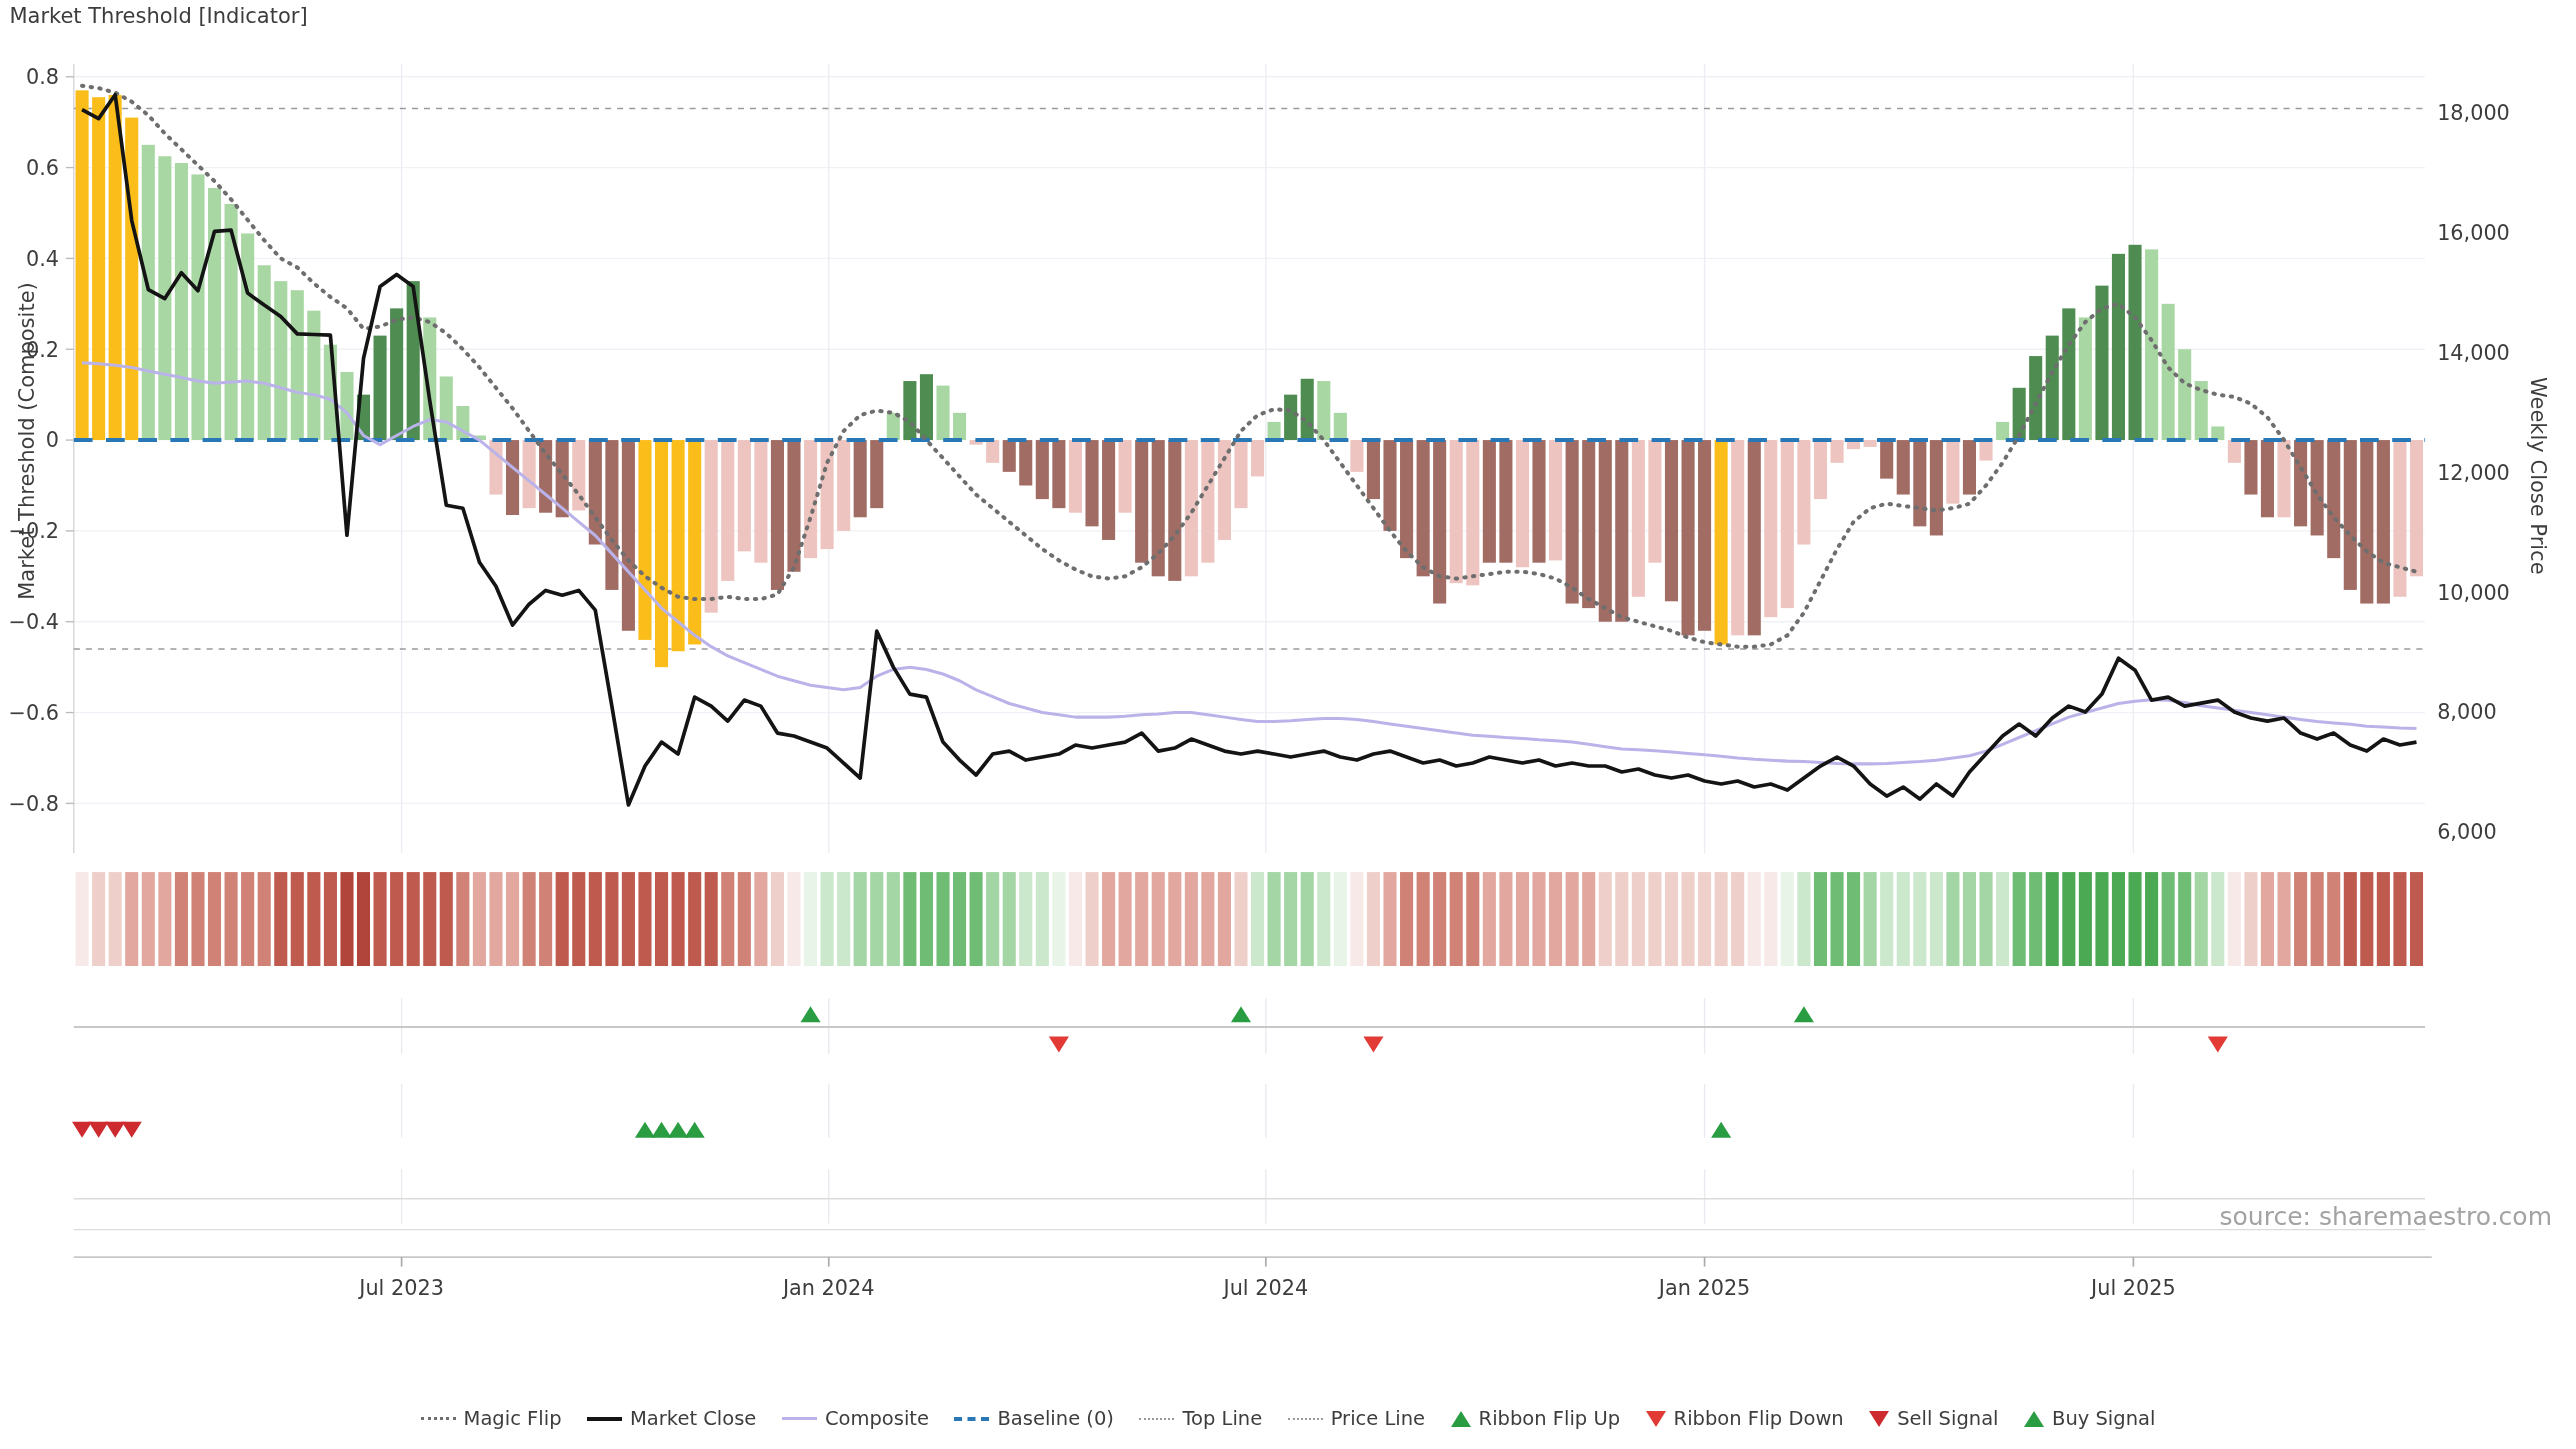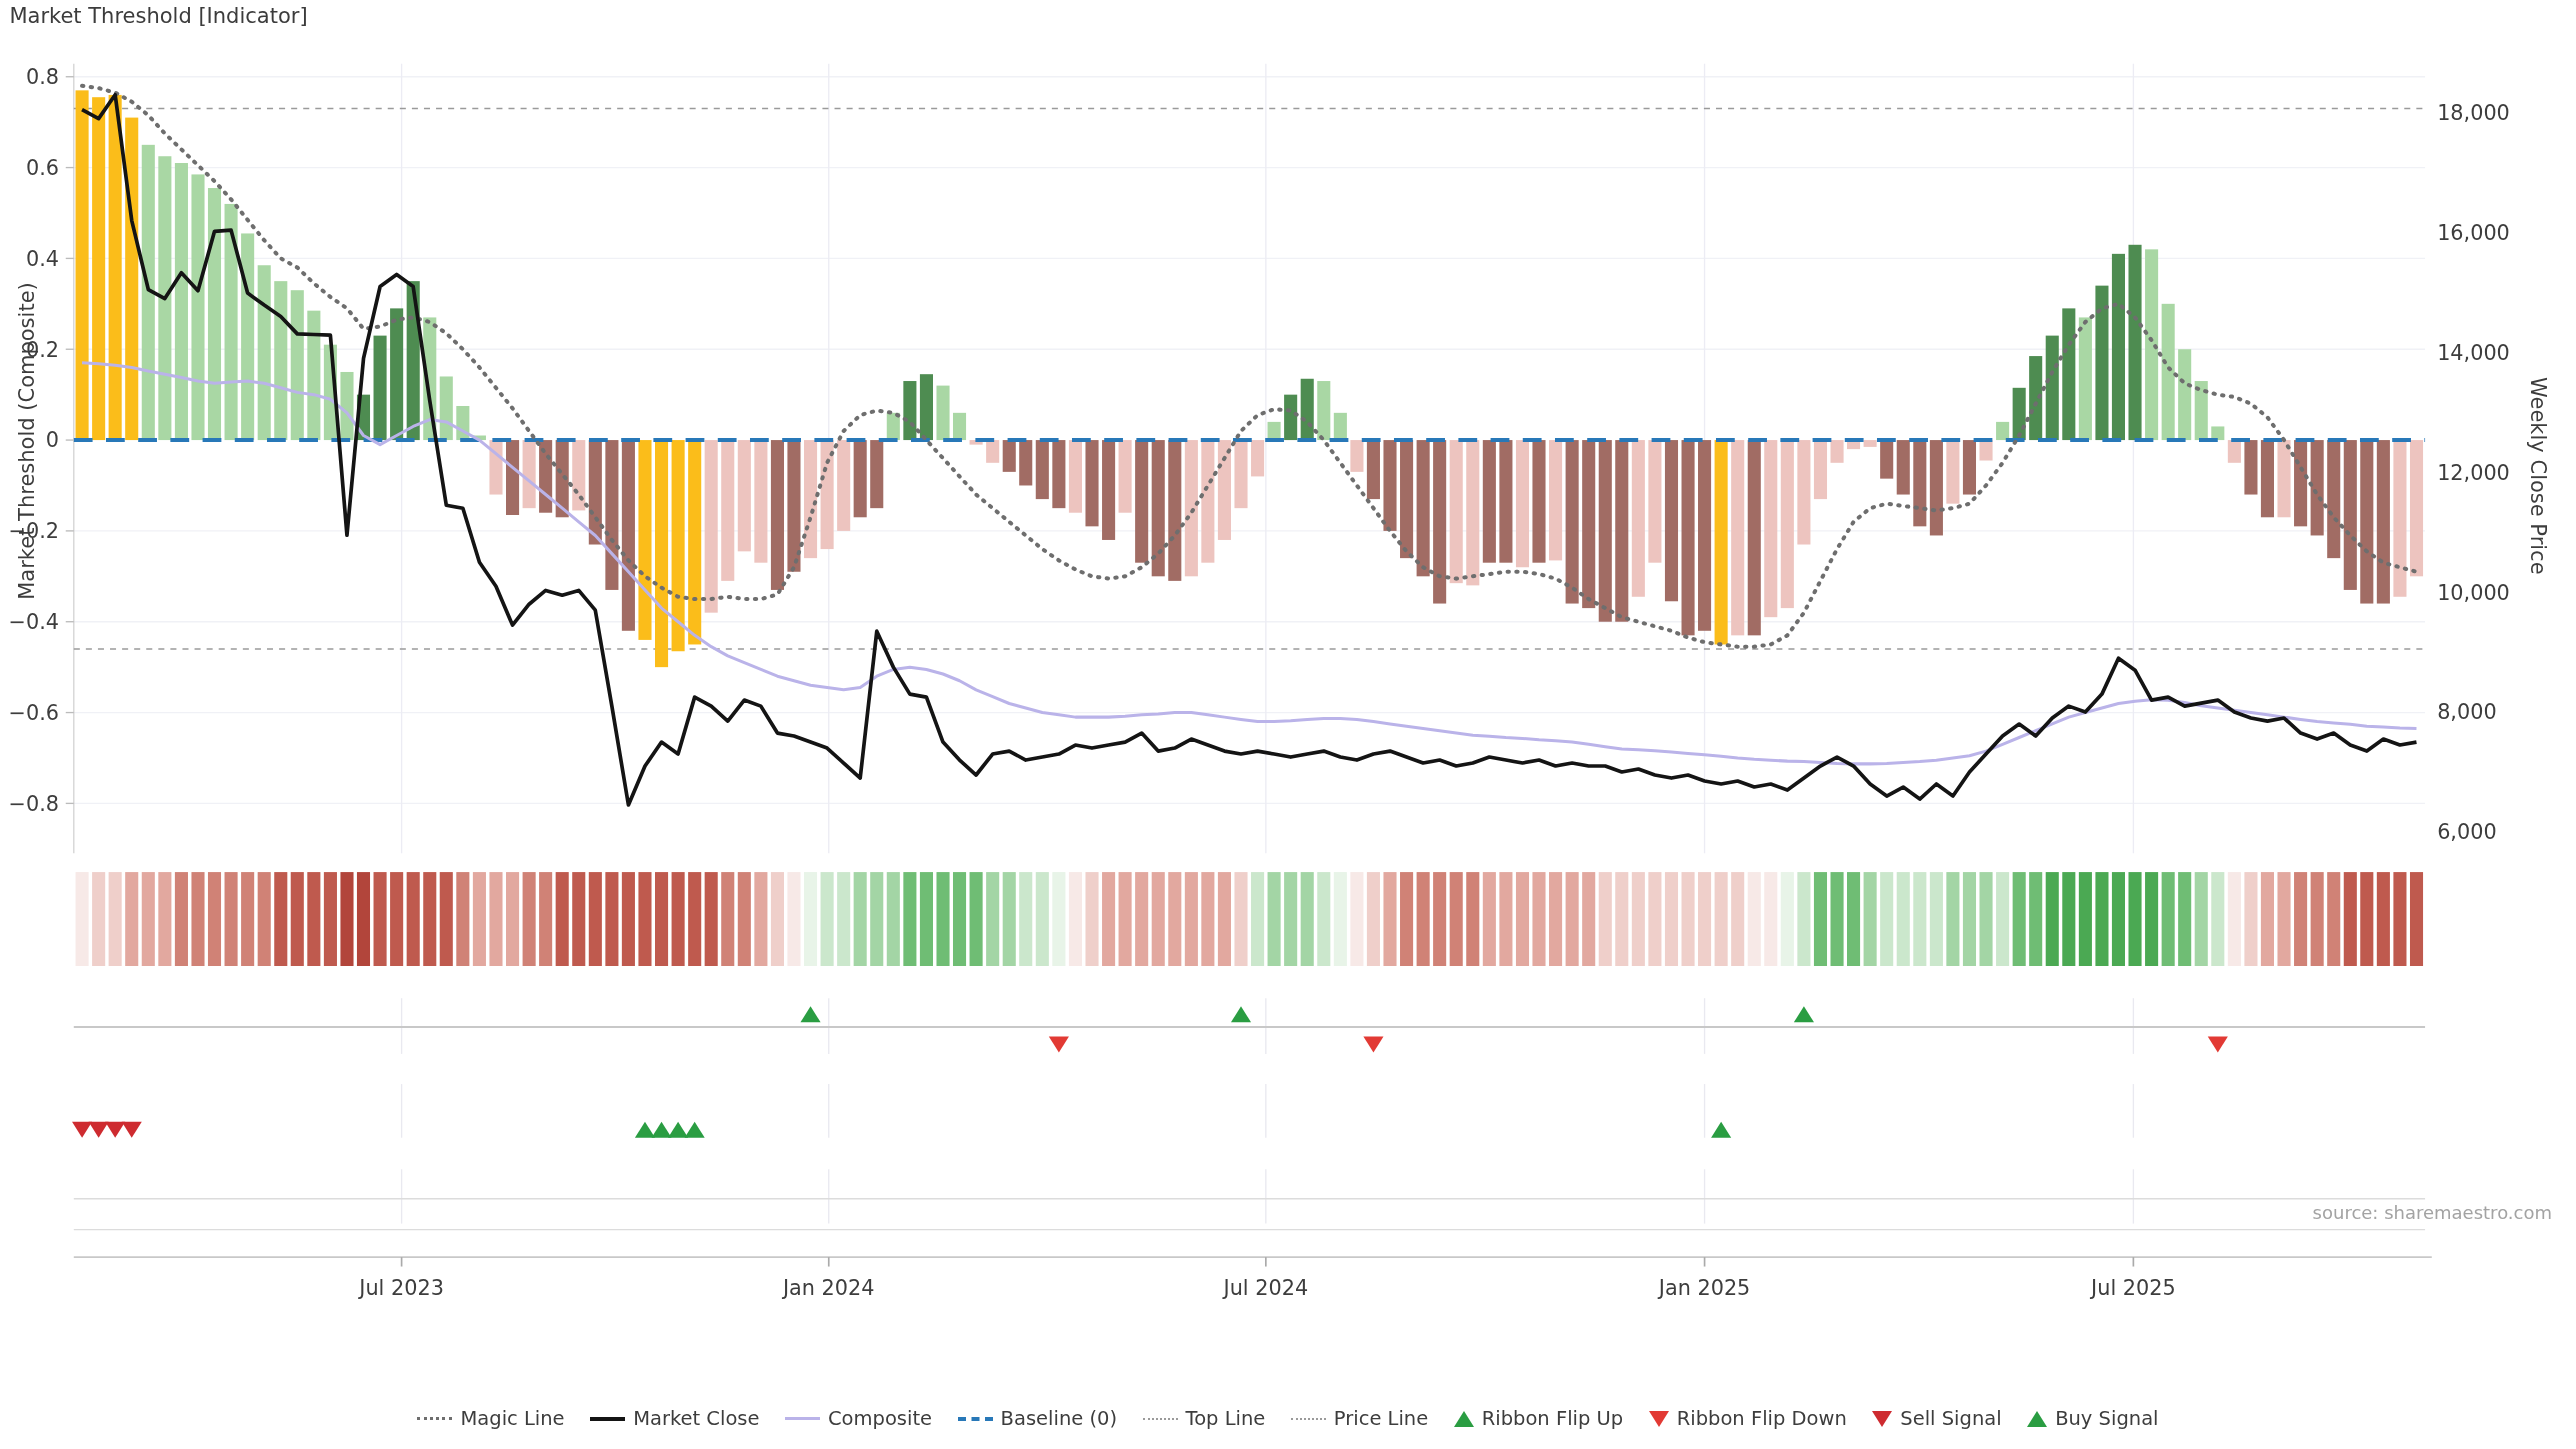--- a/index.html
+++ b/index.html
@@ -1,21 +1,21 @@
 <!DOCTYPE html>
 <html style="font-size:10.7px"><head>
 <meta charset="utf-8">
 <style>
   html,body{margin:0;padding:0;background:#ffffff;}
   body{width:2576px;height:1449px;position:relative;font-family:"DejaVu Sans","Liberation Sans",sans-serif;overflow:hidden;}
   #fig{position:absolute;left:0;top:0;width:2576px;height:1449px;}
   #chart-title{position:absolute;left:9.4px;top:4px;font-size:21px;color:#3c3c3c;}
   #yleft-label{position:absolute;left:-161px;top:429px;width:376px;text-align:center;transform:rotate(-90deg);font-size:21px;color:#3d3d3d;}
   #yright-label{position:absolute;left:2520px;top:288px;width:29.5px;font-size:21px;color:#3d3d3d;writing-mode:vertical-rl;text-align:center;height:376px;}
-  #source-text{position:absolute;right:24px;top:1202px;font-size:18px;color:#a3a3a3;}
+  #source-text{position:absolute;right:24px;top:1202px;font-size:25px;color:#a3a3a3;}
   #legend{position:absolute;left:0;top:1407px;width:2576px;display:flex;justify-content:center;align-items:center;gap:25.5px;}
   .lg-item{display:flex;align-items:center;gap:8px;}
   .lg-label{font-size:19.5px;color:#3d3d3d;white-space:nowrap;}
   .lg-line{width:35px;height:0;border-top-style:solid;}
   .lg-tri-up{width:0;height:0;border-left:10px solid transparent;border-right:10px solid transparent;border-bottom:16px solid #2a9d42;}
   .lg-tri-down{width:0;height:0;border-left:10px solid transparent;border-right:10px solid transparent;border-top:16px solid #e23a34;}
   svg text{font-family:"DejaVu Sans","Liberation Sans",sans-serif;}
 </style>
 </head>
 <body>
@@ -420,21 +420,21 @@
         <text x="2540.98" y="1930" text-anchor="middle" font-size="31" fill="#3d3d3d">Jan 2025</text>
         <line x1="3180.192" y1="1874" x2="3180.192" y2="1888" stroke="#aaaaaa" stroke-width="2.5"></line>
         <text x="3180.192" y="1930" text-anchor="middle" font-size="31" fill="#3d3d3d">Jul 2025</text>
       </g>
     </svg>
   <div id="yright-label">Weekly Close Price</div>
   <div id="source-text">source: sharemaestro.com</div>
   <div id="legend">
       <div class="lg-item">
         <span class="lg-line" style="border-top: 3.4px dotted rgb(110, 110, 110);"></span>
-        <span class="lg-label">Magic Line</span>
+        <span class="lg-label">Magic Flip</span>
       </div>
       <div class="lg-item">
         <span class="lg-line" style="border-top-width: 4.7px; border-top-color: rgb(20, 20, 20);"></span>
         <span class="lg-label">Market Close</span>
       </div>
       <div class="lg-item">
         <span class="lg-line" style="border-top-width: 3.4px; border-top-color: rgb(186, 179, 233);"></span>
         <span class="lg-label">Composite</span>
       </div>
       <div class="lg-item">

